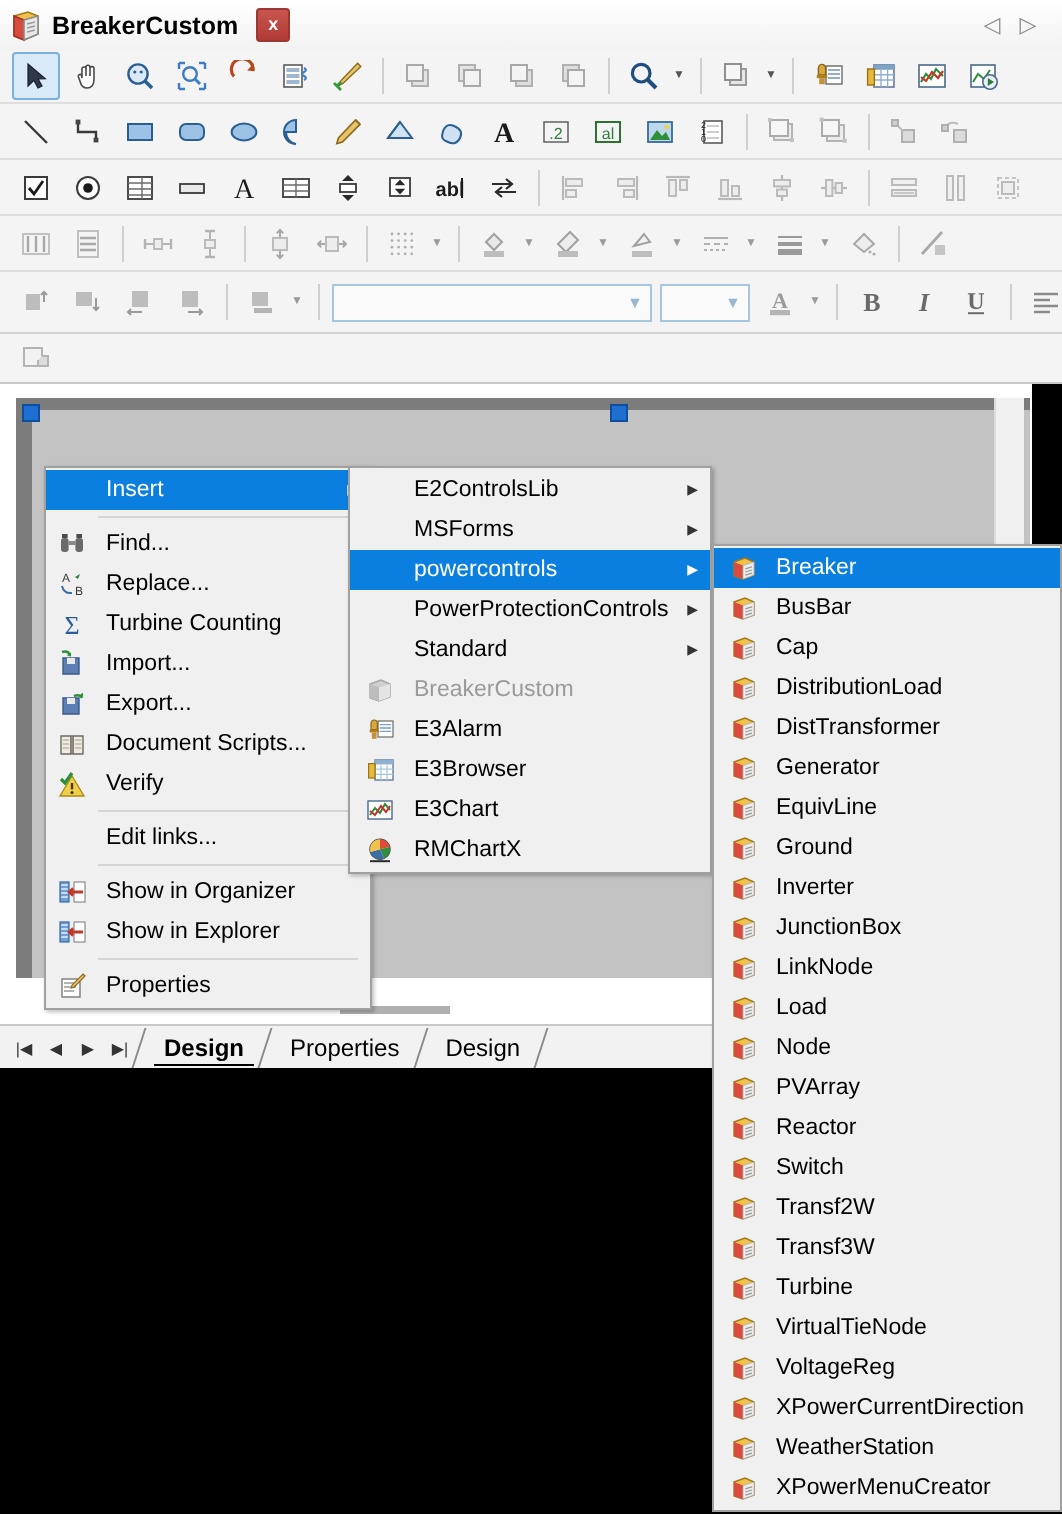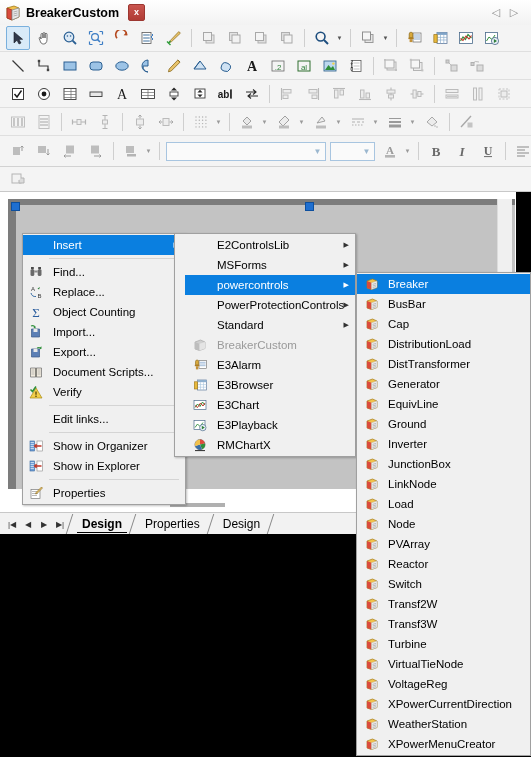--- a/index.html
+++ b/index.html
@@ -138,21 +138,21 @@
   .mi .lbl{margin-left:4px;white-space:nowrap;}
   .mi .arr{position:absolute;right:6px;font-size:7px;color:#333;}
   .mi.hl .arr{color:#fff;}
   .msep{height:1px;background:#d4d4d4;margin:3px 6px 3px 26px;}
 
   
   #menu1{left:22px;top:233px;width:164px;}
   #menu1 .mi .lbl{margin-left:6px;}
   
   #menu2{left:174px;top:233px;width:182px;}
-  #menu2 .mi{padding-left:4px;margin-left:10px;}
+  #menu2 .mi{padding-left:4px;}
   #menu2 .mi .lbl{margin-left:6px;}
   
   #menu3{left:356px;top:272px;width:175px;}
   #menu3 .mi{height:20px;padding-left:4px;}
   #menu3 .mi .lbl{margin-left:5px;}
 </style>
 </head>
 <body>
 
 <div class="titlebar">
@@ -806,21 +806,21 @@
         </svg>
     </span>
     <span class="lbl">Replace...</span>
   </div>
   <div class="mi">
     <span class="icon">
       <svg width="14" height="14" viewBox="0 0 14 14">
           <text x="7" y="12" font-family="Liberation Serif, serif" font-size="13" text-anchor="middle" fill="#2a5d9e">Σ</text>
         </svg>
     </span>
-    <span class="lbl">Object Counting</span>
+    <span class="lbl">Turbine Counting</span>
   </div>
   <div class="mi">
     <span class="icon">
       <svg width="14" height="14" viewBox="0 0 14 14">
           <path d="M2.5 4 h8 v8 h-8z" fill="#5b7fb5" stroke="#3a5a86" stroke-width=".7"></path>
           <rect x="4.5" y="4" width="4" height="3" fill="#e8e8e8"></rect>
           <path d="M2 1 q3-1 4 1.5" fill="none" stroke="#2f8f3a" stroke-width="1.2"></path>
           <path d="M6.6 1.2 L6.4 3.4 L4.4 2.6 Z" fill="#2f8f3a"></path>
         </svg>
     </span>
@@ -961,31 +961,20 @@
   </div>
   <div class="mi">
     <span class="icon">
       <svg width="14" height="14" viewBox="0 0 14 14">
           <rect x="1" y="2.5" width="12" height="9" fill="#fff" stroke="#4a6a8a" stroke-width=".7"></rect>
           <polyline points="2,9.5 4.5,6 7,8.5 9.5,4 12,7" fill="none" stroke="#2f8f3a" stroke-width="1"></polyline>
           <polyline points="2,7.5 4.5,9.5 7.5,5 10,8 12,5" fill="none" stroke="#c0392b" stroke-width="1"></polyline>
         </svg>
     </span>
     <span class="lbl">E3Chart</span>
-  </div>
-  <div class="mi">
-    <span class="icon">
-      <svg width="14" height="14" viewBox="0 0 14 14">
-          <rect x="1" y="2.5" width="11" height="9" fill="#fff" stroke="#4a6a8a" stroke-width=".7"></rect>
-          <polyline points="2,9.5 4.5,6 7,8.5 10,4.5" fill="none" stroke="#2f8f3a" stroke-width=".9"></polyline>
-          <circle cx="9.8" cy="9.6" r="3.2" fill="#eaf1f8" stroke="#4a6a8a" stroke-width=".7"></circle>
-          <path d="M8.8 7.8 L11.8 9.6 L8.8 11.4 Z" fill="#2f7f3a"></path>
-        </svg>
-    </span>
-    <span class="lbl">E3Playback</span>
   </div>
   <div class="mi">
     <span class="icon">
       <svg width="14" height="14" viewBox="0 0 14 14">
           <circle cx="7" cy="6.6" r="5" fill="#f0f0f0" stroke="#4a4a4a" stroke-width=".7"></circle>
           <path d="M7 6.6 L7 1.6 A5 5 0 0111.9 5.5 Z" fill="#e04b3c"></path>
           <path d="M7 6.6 L11.9 5.5 A5 5 0 019 11.2 Z" fill="#2f8f3a"></path>
           <path d="M7 6.6 L9 11.2 A5 5 0 012.2 8 Z" fill="#3a6ea5"></path>
           <path d="M7 6.6 L2.2 8 A5 5 0 017 1.6 Z" fill="#f2c14b"></path>
           <path d="M2 12.6 h10" stroke="#2a2a2a" stroke-width="1"></path>

